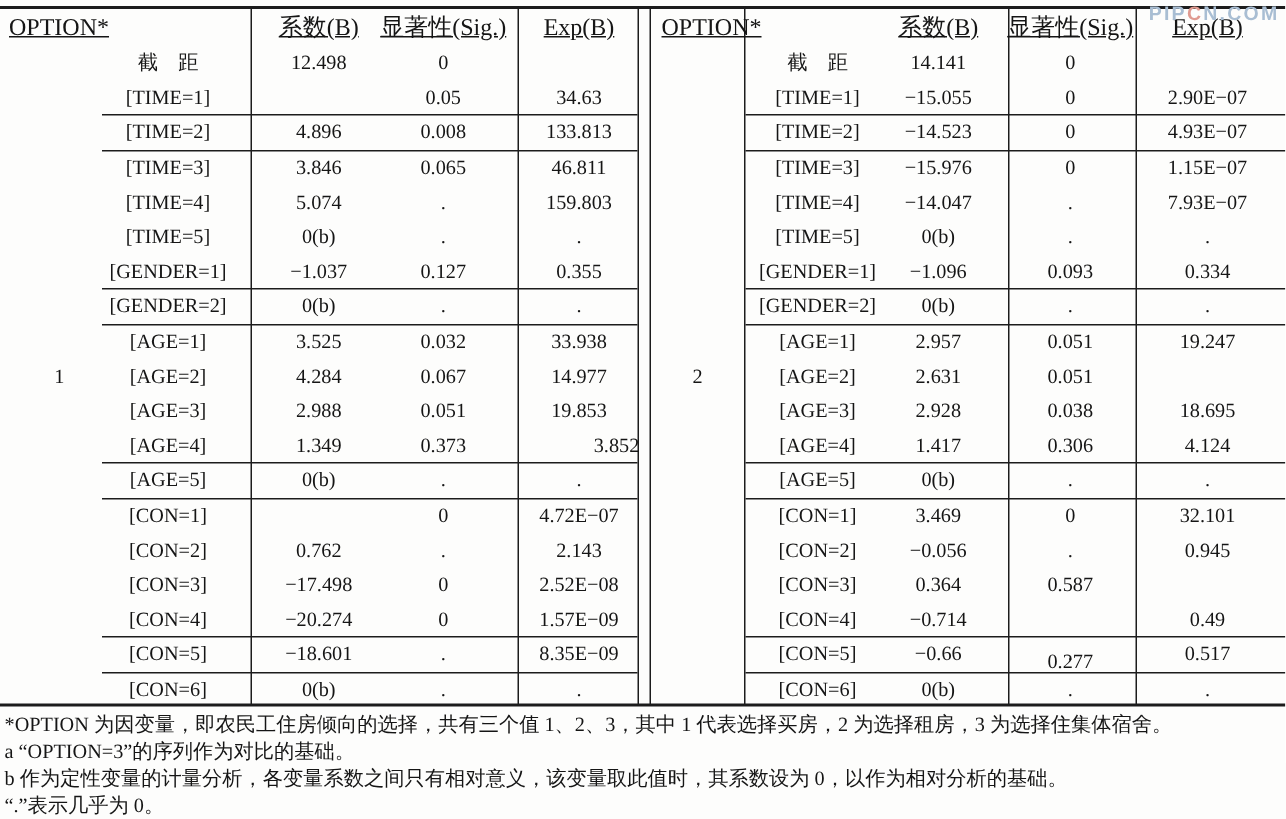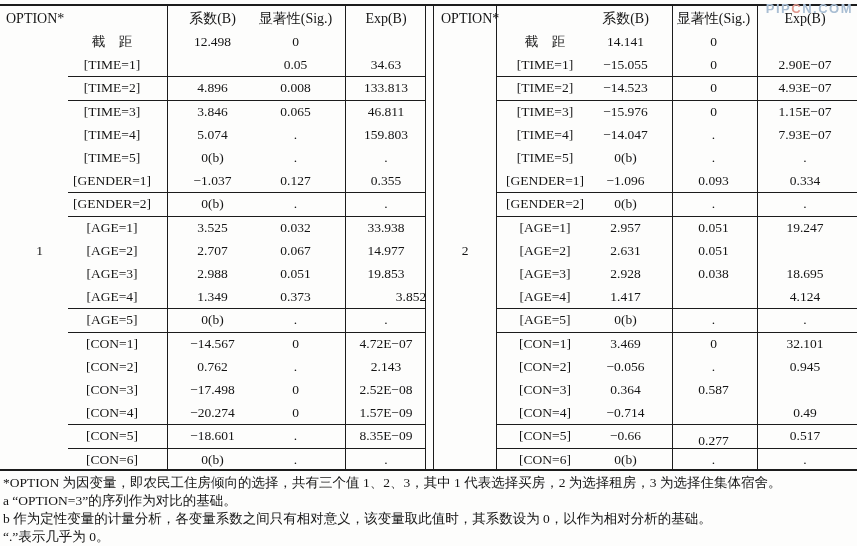--- a/index.html
+++ b/index.html
@@ -1,20 +1,20 @@
 <!DOCTYPE html>
 <html><head>
 <meta charset="utf-8">
 <style>
   html,body{margin:0;padding:0;background:#ffffff;}
   .canvas{position:relative;width:857px;height:546px;background:#fdfdfc;
           font-family:"Liberation Serif","DejaVu Serif",serif;color:#151515;overflow:hidden;}
   .cell{position:absolute;height:23px;line-height:23px;font-size:13.5px;text-align:center;white-space:nowrap;}
   .lbl{letter-spacing:0px;}
-  .hdr{font-size:14px;}
+  .hdr{font-size:16px;text-decoration:underline;}
   .left-align{text-align:left;}
   .vline{position:absolute;top:4px;height:466px;width:1px;background:#1c1c1c;}
   .border-h{position:absolute;left:0;width:857px;height:2px;background:#1c1c1c;}
   .sep{position:absolute;height:1px;background:#1c1c1c;}
   .panel{position:absolute;top:0;height:546px;}
   .panel0{left:0;width:433px;}
   .panel1{left:433px;width:424px;}
   .watermark{position:absolute;top:1px;right:4px;z-index:6;
              font-family:"Liberation Sans","DejaVu Sans",sans-serif;
              font-weight:bold;font-size:13px;letter-spacing:1.5px;margin-left:15px;}
@@ -74,37 +74,36 @@
       <span class="cell" style="left: 347px; width: 78px; top: 169.2px;">0.355</span>
       <span class="cell lbl" style="left: 52px; width: 120px; top: 192.4px;">[GENDER=2]</span>
       <span class="cell" style="left: 170px; width: 85px; top: 192.4px;">0(b)</span>
       <span class="cell" style="left: 253px; width: 85px; top: 192.4px;">.</span>
       <span class="cell" style="left: 347px; width: 78px; top: 192.4px;">.</span>
       <span class="cell lbl" style="left: 52px; width: 120px; top: 215.6px;">[AGE=1]</span>
       <span class="cell" style="left: 170px; width: 85px; top: 215.6px;">3.525</span>
       <span class="cell" style="left: 253px; width: 85px; top: 215.6px;">0.032</span>
       <span class="cell" style="left: 347px; width: 78px; top: 215.6px;">33.938</span>
       <span class="cell lbl" style="left: 52px; width: 120px; top: 238.8px;">[AGE=2]</span>
-      <span class="cell" style="left: 170px; width: 85px; top: 238.8px;">2.707</span>
+      <span class="cell" style="left: 170px; width: 85px; top: 238.8px;">4.284</span>
       <span class="cell" style="left: 253px; width: 85px; top: 238.8px;">0.067</span>
       <span class="cell" style="left: 347px; width: 78px; top: 238.8px;">14.977</span>
       <span class="cell lbl" style="left: 52px; width: 120px; top: 262px;">[AGE=3]</span>
       <span class="cell" style="left: 170px; width: 85px; top: 262px;">2.988</span>
       <span class="cell" style="left: 253px; width: 85px; top: 262px;">0.051</span>
       <span class="cell" style="left: 347px; width: 78px; top: 262px;">19.853</span>
       <span class="cell lbl" style="left: 52px; width: 120px; top: 285.2px;">[AGE=4]</span>
       <span class="cell" style="left: 170px; width: 85px; top: 285.2px;">1.349</span>
       <span class="cell" style="left: 253px; width: 85px; top: 285.2px;">0.373</span>
       <span class="cell" style="left: 364px; width: 78px; top: 285.2px; padding-left: 8px;">3.852</span>
       <span class="cell lbl" style="left: 52px; width: 120px; top: 308.4px;">[AGE=5]</span>
       <span class="cell" style="left: 170px; width: 85px; top: 308.4px;">0(b)</span>
       <span class="cell" style="left: 253px; width: 85px; top: 308.4px;">.</span>
       <span class="cell" style="left: 347px; width: 78px; top: 308.4px;">.</span>
       <span class="cell lbl" style="left: 52px; width: 120px; top: 331.6px;">[CON=1]</span>
-      <span class="cell" style="left: 170px; width: 85px; top: 331.6px;">−14.567</span>
       <span class="cell" style="left: 253px; width: 85px; top: 331.6px;">0</span>
       <span class="cell" style="left: 347px; width: 78px; top: 331.6px;">4.72E−07</span>
       <span class="cell lbl" style="left: 52px; width: 120px; top: 354.8px;">[CON=2]</span>
       <span class="cell" style="left: 170px; width: 85px; top: 354.8px;">0.762</span>
       <span class="cell" style="left: 253px; width: 85px; top: 354.8px;">.</span>
       <span class="cell" style="left: 347px; width: 78px; top: 354.8px;">2.143</span>
       <span class="cell lbl" style="left: 52px; width: 120px; top: 378px;">[CON=3]</span>
       <span class="cell" style="left: 170px; width: 85px; top: 378px;">−17.498</span>
       <span class="cell" style="left: 253px; width: 85px; top: 378px;">0</span>
       <span class="cell" style="left: 347px; width: 78px; top: 378px;">2.52E−08</span>
@@ -174,20 +173,21 @@
       <span class="cell" style="left: 327px; width: 90px; top: 215.6px;">19.247</span>
       <span class="cell lbl" style="left: 52px; width: 120px; top: 238.8px;">[AGE=2]</span>
       <span class="cell" style="left: 150px; width: 85px; top: 238.8px;">2.631</span>
       <span class="cell" style="left: 238px; width: 85px; top: 238.8px;">0.051</span>
       <span class="cell lbl" style="left: 52px; width: 120px; top: 262px;">[AGE=3]</span>
       <span class="cell" style="left: 150px; width: 85px; top: 262px;">2.928</span>
       <span class="cell" style="left: 238px; width: 85px; top: 262px;">0.038</span>
       <span class="cell" style="left: 327px; width: 90px; top: 262px;">18.695</span>
       <span class="cell lbl" style="left: 52px; width: 120px; top: 285.2px;">[AGE=4]</span>
       <span class="cell" style="left: 150px; width: 85px; top: 285.2px;">1.417</span>
+      <span class="cell" style="left: 238px; width: 85px; top: 285.2px;">0.306</span>
       <span class="cell" style="left: 327px; width: 90px; top: 285.2px;">4.124</span>
       <span class="cell lbl" style="left: 52px; width: 120px; top: 308.4px;">[AGE=5]</span>
       <span class="cell" style="left: 150px; width: 85px; top: 308.4px;">0(b)</span>
       <span class="cell" style="left: 238px; width: 85px; top: 308.4px;">.</span>
       <span class="cell" style="left: 327px; width: 90px; top: 308.4px;">.</span>
       <span class="cell lbl" style="left: 52px; width: 120px; top: 331.6px;">[CON=1]</span>
       <span class="cell" style="left: 150px; width: 85px; top: 331.6px;">3.469</span>
       <span class="cell" style="left: 238px; width: 85px; top: 331.6px;">0</span>
       <span class="cell" style="left: 327px; width: 90px; top: 331.6px;">32.101</span>
       <span class="cell lbl" style="left: 52px; width: 120px; top: 354.8px;">[CON=2]</span>

